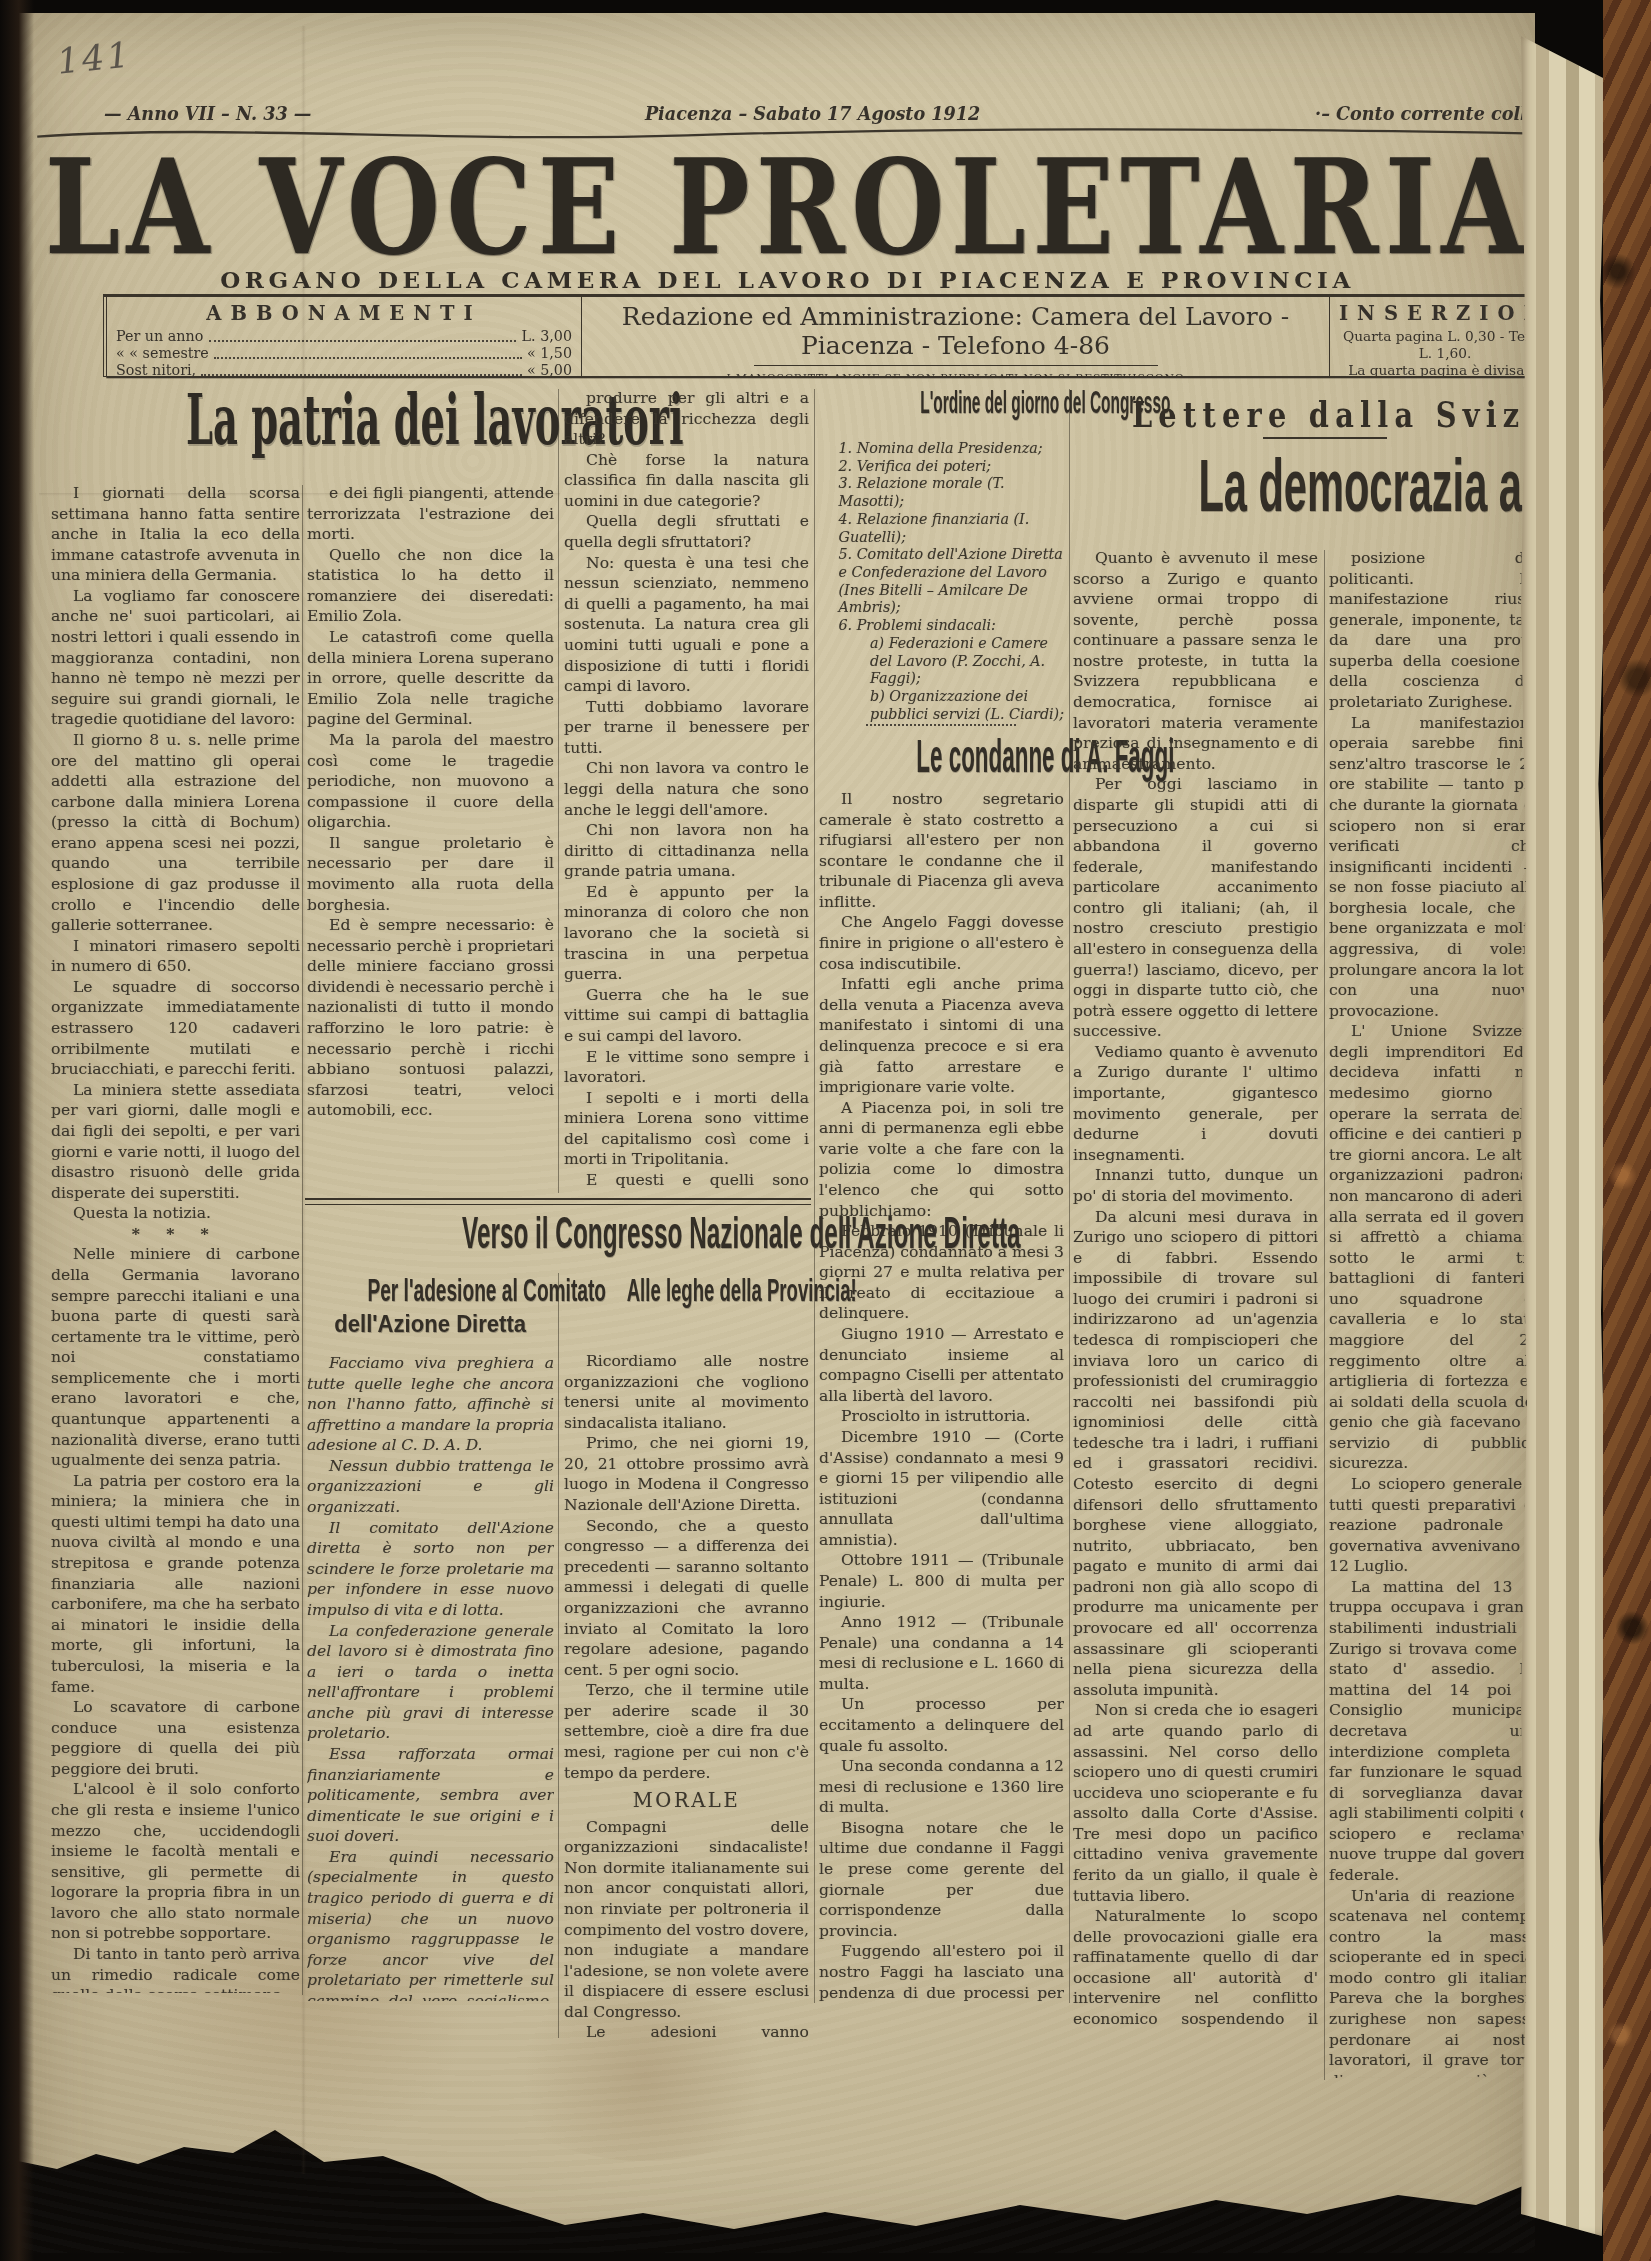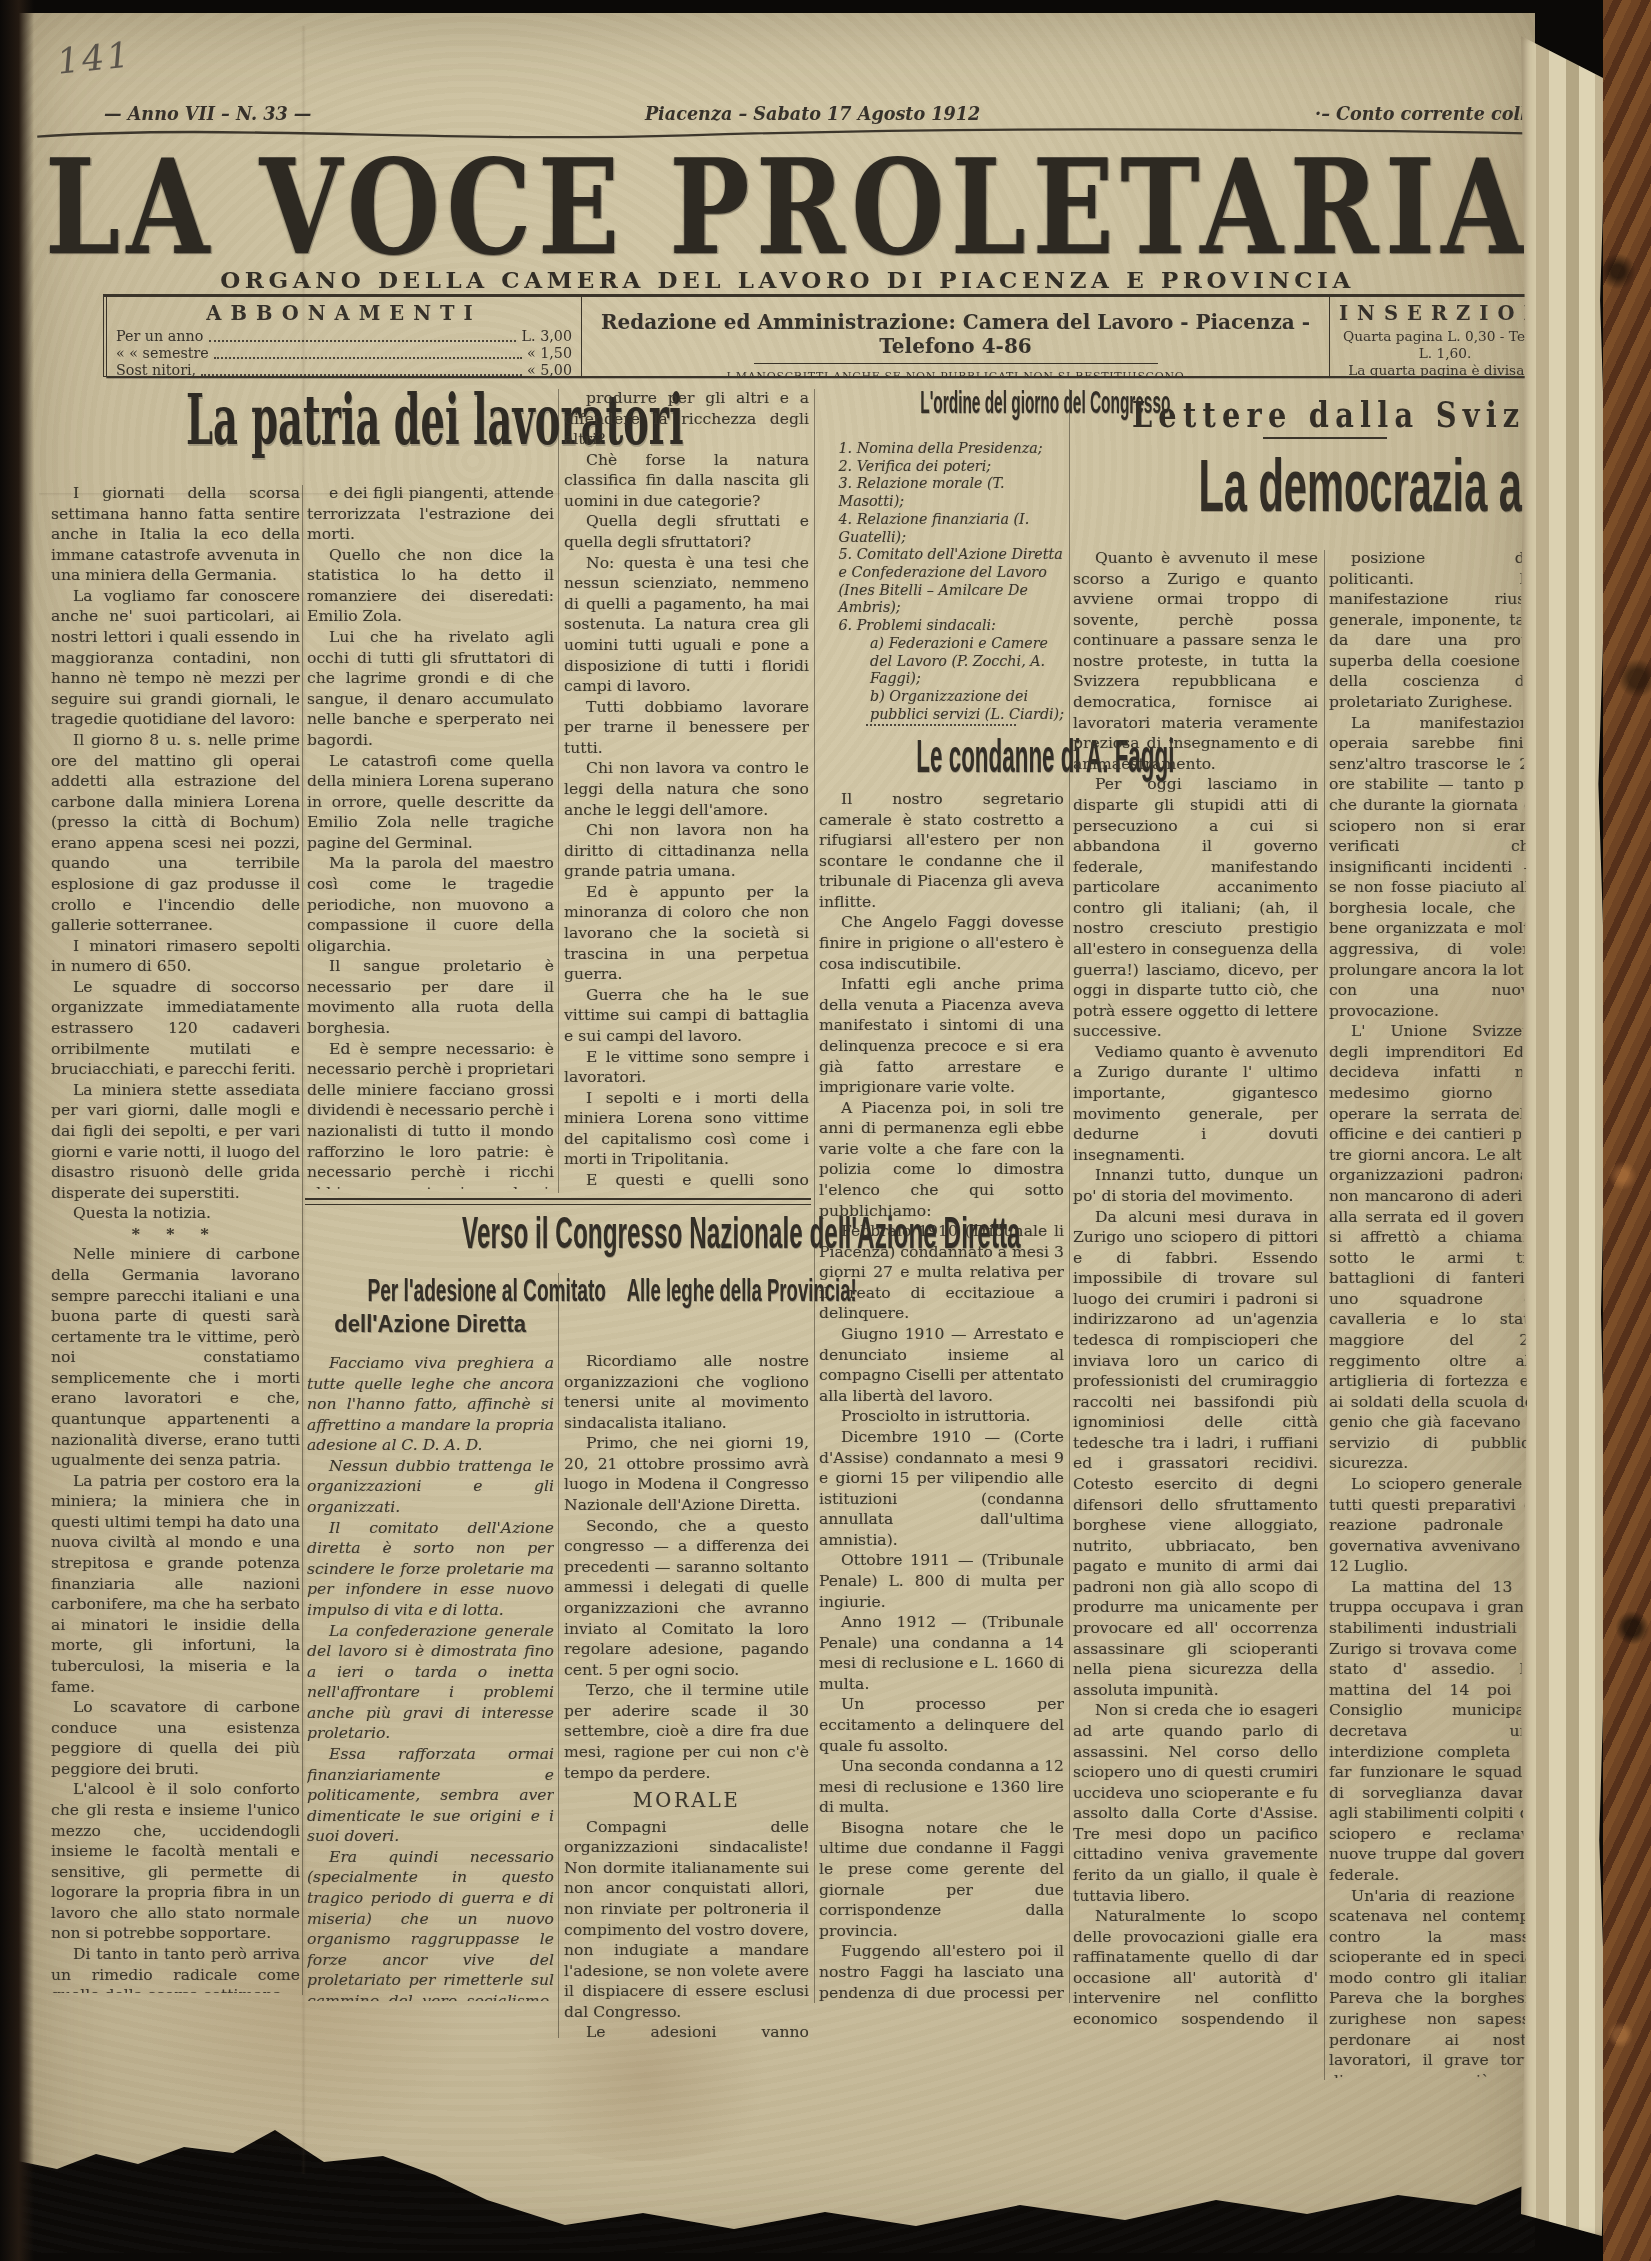--- a/index.html
+++ b/index.html
@@ -47,21 +47,21 @@
   #infobox{position:absolute;left:103px;top:294px;width:1461px;height:79px;display:flex;
      border-top:3.3px solid #3a342a;border-bottom:1.3px solid #3a342a;box-shadow:0 4.6px 0 -3.3px #3a342a;
      color:#36312a;}
   #infobox .cell{padding:3.9px 9px;overflow:hidden;}
   #ib-abb{width:456px;border-left:4.6px double #3a342a;}
   #ib-red{width:729px;border-left:1.3px solid #3a342a;border-right:1.3px solid #3a342a;text-align:center;}
   #ib-ins{flex:1;border-right:4.6px double #3a342a;text-align:center;}
   .ib-title{text-align:center;font-weight:bold;font-size:19.5px;letter-spacing:9px;margin:1.3px 0 2.6px;}
   .ab-row{display:flex;font-size:14.3px;line-height:1.2;text-align:right;}
   .ab-row .dots{flex:1;border-bottom:2px dotted #4a443a;margin:0 5.2px 3.3px;}
-  #ib-red .l1{font-weight:bold;font-size:20px;margin-top:9px;}
+  #ib-red .l1{font-weight:normal;font-size:25px;margin-top:1px;}
   #ib-red .div{width:404px;height:1.3px;background:#3a342a;margin:5.2px auto;}
   #ib-red .l2{font-size:11px;letter-spacing:0.7px;}
   #ib-ins .ln{font-size:13.7px;line-height:1.25;}
   
   .vr{position:absolute;width:1.3px;background:rgba(62,56,44,.55);}
   .hr2{position:absolute;height:2px;background:#3a342a;}
   .dotrule{position:absolute;border-top:2.6px dotted #4a443a;}
   .col{position:absolute;overflow:hidden;text-align:justify;}
   .col p{margin:0;font-size:15.6px;line-height:1.32;text-indent:22px;color:#3b362c;
          text-shadow:0 0 0.7px rgba(59,54,44,.35);}
@@ -172,21 +172,20 @@
       <p class="v-asterism">* * *</p>
       <p>Nelle miniere di carbone della Germania lavorano sempre parecchi italiani e una buona parte di questi sarà certamente tra le vittime, però noi constatiamo semplicemente che i morti erano lavoratori e che, quantunque appartenenti a nazionalità diverse, erano tutti ugualmente dei senza patria.</p>
       <p>La patria per costoro era la miniera; la miniera che in questi ultimi tempi ha dato una nuova civiltà al mondo e una strepitosa e grande potenza finanziaria alle nazioni carbonifere, ma che ha serbato ai minatori le insidie della morte, gli infortuni, la tuberculosi, la miseria e la fame.</p>
       <p>Lo scavatore di carbone conduce una esistenza peggiore di quella dei più peggiore dei bruti.</p>
       <p>L'alcool è il solo conforto che gli resta e insieme l'unico mezzo che, uccidendogli insieme le facoltà mentali e sensitive, gli permette di logorare la propria fibra in un lavoro che allo stato normale non si potrebbe sopportare.</p>
       <p>Di tanto in tanto però arriva un rimedio radicale come quello della scorsa settimana.</p>
     </div>
   <div class="col" style="left:307px;top:483px;width:247px;height:706px;">
       <p>e dei figli piangenti, attende terrorizzata l'estrazione dei morti.</p>
       <p>Quello che non dice la statistica lo ha detto il romanziere dei diseredati: Emilio Zola.</p>
-      <p>Lui che ha rivelato agli occhi di tutti gli sfruttatori di che lagrime grondi e di che sangue, il denaro accumulato nelle banche e sperperato nei bagordi.</p>
       <p>Le catastrofi come quella della miniera Lorena superano in orrore, quelle descritte da Emilio Zola nelle tragiche pagine del Germinal.</p>
       <p>Ma la parola del maestro così come le tragedie periodiche, non muovono a compassione il cuore della oligarchia.</p>
       <p>Il sangue proletario è necessario per dare il movimento alla ruota della borghesia.</p>
       <p>Ed è sempre necessario: è necessario perchè i proprietari delle miniere facciano grossi dividendi è necessario perchè i nazionalisti di tutto il mondo rafforzino le loro patrie: è necessario perchè i ricchi abbiano sontuosi palazzi, sfarzosi teatri, veloci automobili, ecc.</p>
     </div>
   <div class="col" style="left:564px;top:388px;width:245px;height:804px;">
       <p>produrre per gli altri e a difendere la ricchezza degli altri?</p>
       <p>Chè forse la natura classifica fin dalla nascita gli uomini in due categorie?</p>
       <p>Quella degli sfruttati e quella degli sfruttatori?</p>
       <p>No: questa è una tesi che nessun scienziato, nemmeno di quelli a pagamento, ha mai sostenuta. La natura crea gli uomini tutti uguali e pone a disposizione di tutti i floridi campi di lavoro.</p>

